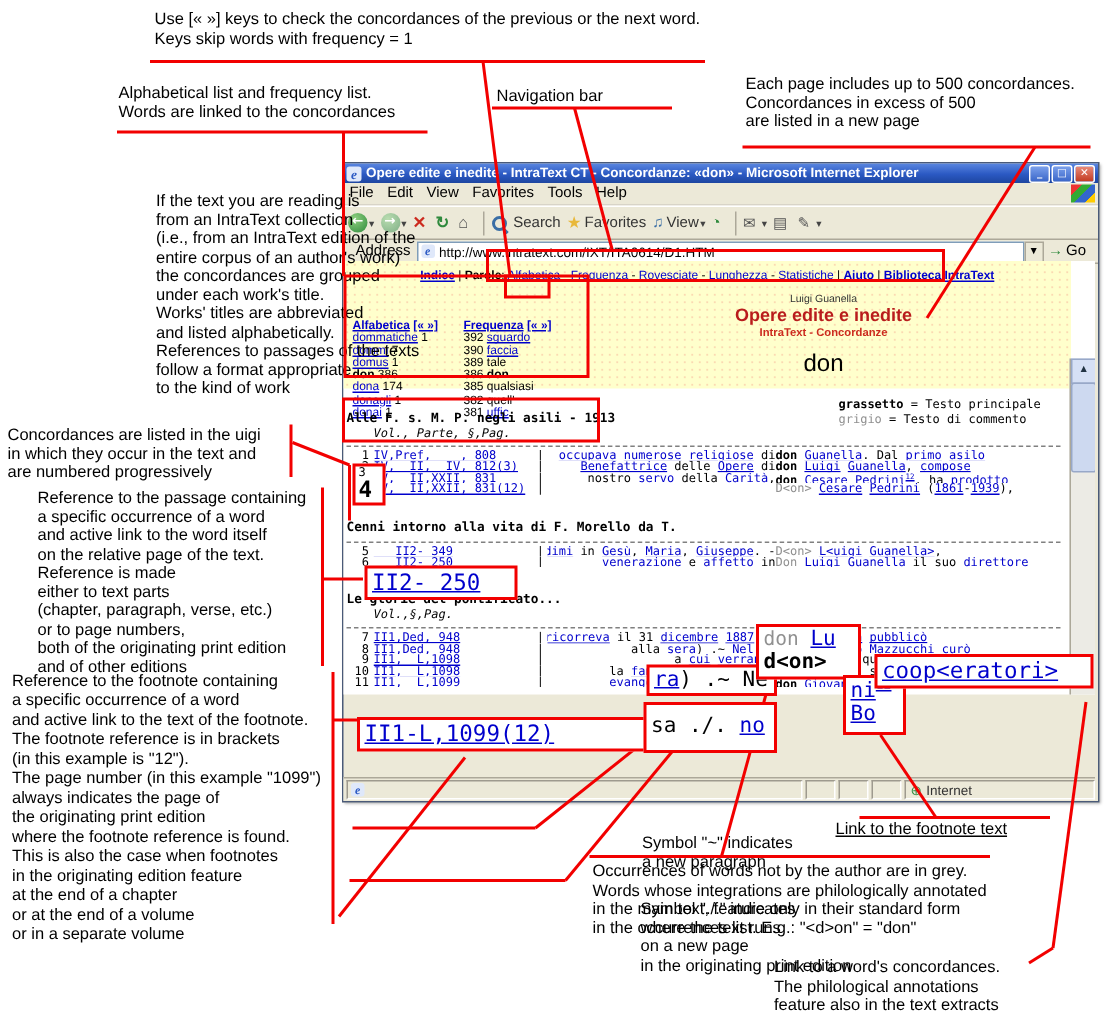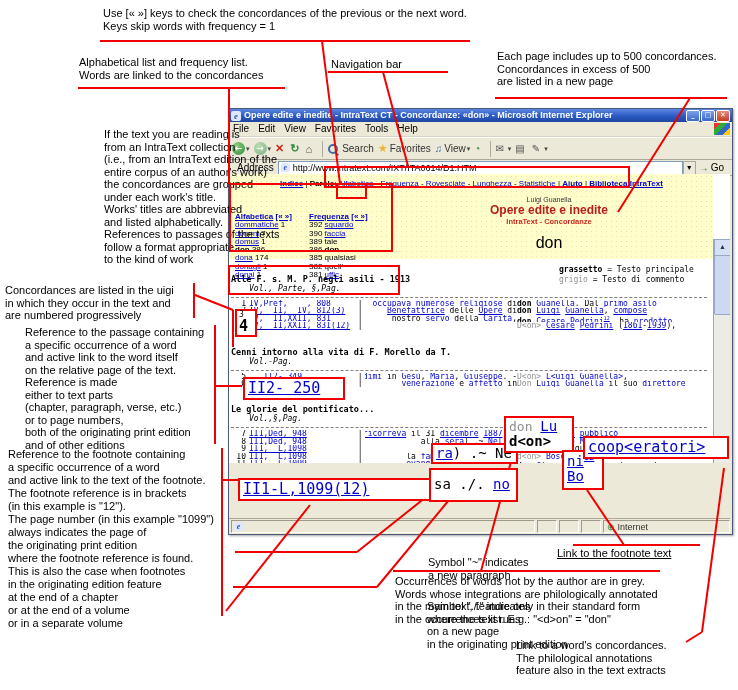--- a/index.html
+++ b/index.html
@@ -314,21 +314,20 @@
             <div class="sec-title">Alle F. s. M. P. negli asili - 1913</div>
             <div class="sec-sub">Vol., Parte, §,Pag.</div>
             <div class="dash"></div>
             <div class="row"><span class="rnum">1</span><span class="rref">IV,Pref,    , 808</span><span class="rbar"> |</span><span class="rpre"><span class="sg-l">occupava</span><span class="sg-p"> </span><span class="sg-l">numerose</span><span class="sg-p"> </span><span class="sg-l">religiose</span><span class="sg-p"> di </span></span><span class="rpost"><span class="sg-b">don</span><span class="sg-p"> </span><span class="sg-l">Guanella</span><span class="sg-p">. Dal </span><span class="sg-l">primo</span><span class="sg-p"> </span><span class="sg-l">asilo</span></span></div>
             <div class="row"><span class="rnum">2</span><span class="rref">IV,  II,  IV, 812(3)</span><span class="rbar"> |</span><span class="rpre"><span class="sg-l">Benefattrice</span><span class="sg-p"> delle </span><span class="sg-l">Opere</span><span class="sg-p"> di </span></span><span class="rpost"><span class="sg-b">don</span><span class="sg-p"> </span><span class="sg-l">Luigi</span><span class="sg-p"> </span><span class="sg-l">Guanella</span><span class="sg-p">, </span><span class="sg-l">compose</span></span></div>
             <div class="row"><span class="rnum">3</span><span class="rref">IV,  II,XXII, 831</span><span class="rbar"> |</span><span class="rpre"><span class="sg-p">nostro </span><span class="sg-l">servo</span><span class="sg-p"> della </span><span class="sg-l">Carità</span><span class="sg-p">, </span></span><span class="rpost"><span class="sg-b">don</span><span class="sg-p"> </span><span class="sg-l">Cesare</span><span class="sg-p"> </span><span class="sg-l">Pedrini</span><span class="sg-s">12</span><span class="sg-p">, ha </span><span class="sg-l">prodotto</span></span></div>
             <div class="row"><span class="rnum">4</span><span class="rref">IV,  II,XXII, 831(12)</span><span class="rbar"> |</span><span class="rpre"></span><span class="rpost"><span class="sg-g">D&lt;on&gt;</span><span class="sg-p"> </span><span class="sg-l">Cesare</span><span class="sg-p"> </span><span class="sg-l">Pedrini</span><span class="sg-p"> (</span><span class="sg-l">1861</span><span class="sg-p">-</span><span class="sg-l">1939</span><span class="sg-p">),</span></span></div>
           </div>
           <div class="section">
             <div class="sec-title">Cenni intorno alla vita di F. Morello da T.</div>
-            <div class="sec-sub">Vol.-Pag.</div>
             <div class="dash"></div>
             <div class="row"><span class="rnum">5</span><span class="rref">   II2- 349</span><span class="rbar"> |</span><span class="rpre"><span class="sg-l">credimi</span><span class="sg-p"> in </span><span class="sg-l">Gesù</span><span class="sg-p">, </span><span class="sg-l">Maria</span><span class="sg-p">, </span><span class="sg-l">Giuseppe</span><span class="sg-p">. - </span></span><span class="rpost"><span class="sg-g">D&lt;on&gt;</span><span class="sg-p"> </span><span class="sg-l">L&lt;uigi</span><span class="sg-p"> </span><span class="sg-l">Guanella&gt;</span><span class="sg-p">,</span></span></div>
             <div class="row"><span class="rnum">6</span><span class="rref">   II2- 250</span><span class="rbar"> |</span><span class="rpre"><span class="sg-l">venerazione</span><span class="sg-p"> e </span><span class="sg-l">affetto</span><span class="sg-p"> in </span></span><span class="rpost"><span class="sg-g">Don</span><span class="sg-p"> </span><span class="sg-l">Luigi</span><span class="sg-p"> </span><span class="sg-l">Guanella</span><span class="sg-p"> il suo </span><span class="sg-l">direttore</span></span></div>
           </div>
           <div class="section">
             <div class="sec-title">Le glorie del pontificato...</div>
             <div class="sec-sub">Vol.,§,Pag.</div>
             <div class="dash"></div>
             <div class="row"><span class="rnum">7</span><span class="rref">II1,Ded, 948</span><span class="rbar"> |</span><span class="rpre"><span class="sg-l">ricorreva</span><span class="sg-p"> il 31 </span><span class="sg-l">dicembre</span><span class="sg-p"> </span><span class="sg-l">1887</span><span class="sg-p"> di </span></span><span class="rpost"><span class="sg-b">don</span><span class="sg-p"> </span><span class="sg-l">Guanella</span><span class="sg-p"> </span><span class="sg-l">pubblicò</span></span></div>
             <div class="row"><span class="rnum">8</span><span class="rref">II1,Ded, 948</span><span class="rbar"> |</span><span class="rpre"><span class="sg-p">alla </span><span class="sg-l">sera</span><span class="sg-p">) .~ </span><span class="sg-l">Nel</span><span class="sg-p"> 13 </span></span><span class="rpost"><span class="sg-b">don</span><span class="sg-p"> </span><span class="sg-l">Bernardo</span><span class="sg-p"> </span><span class="sg-l">Mazzucchi</span><span class="sg-p"> </span><span class="sg-l">curò</span></span></div>

